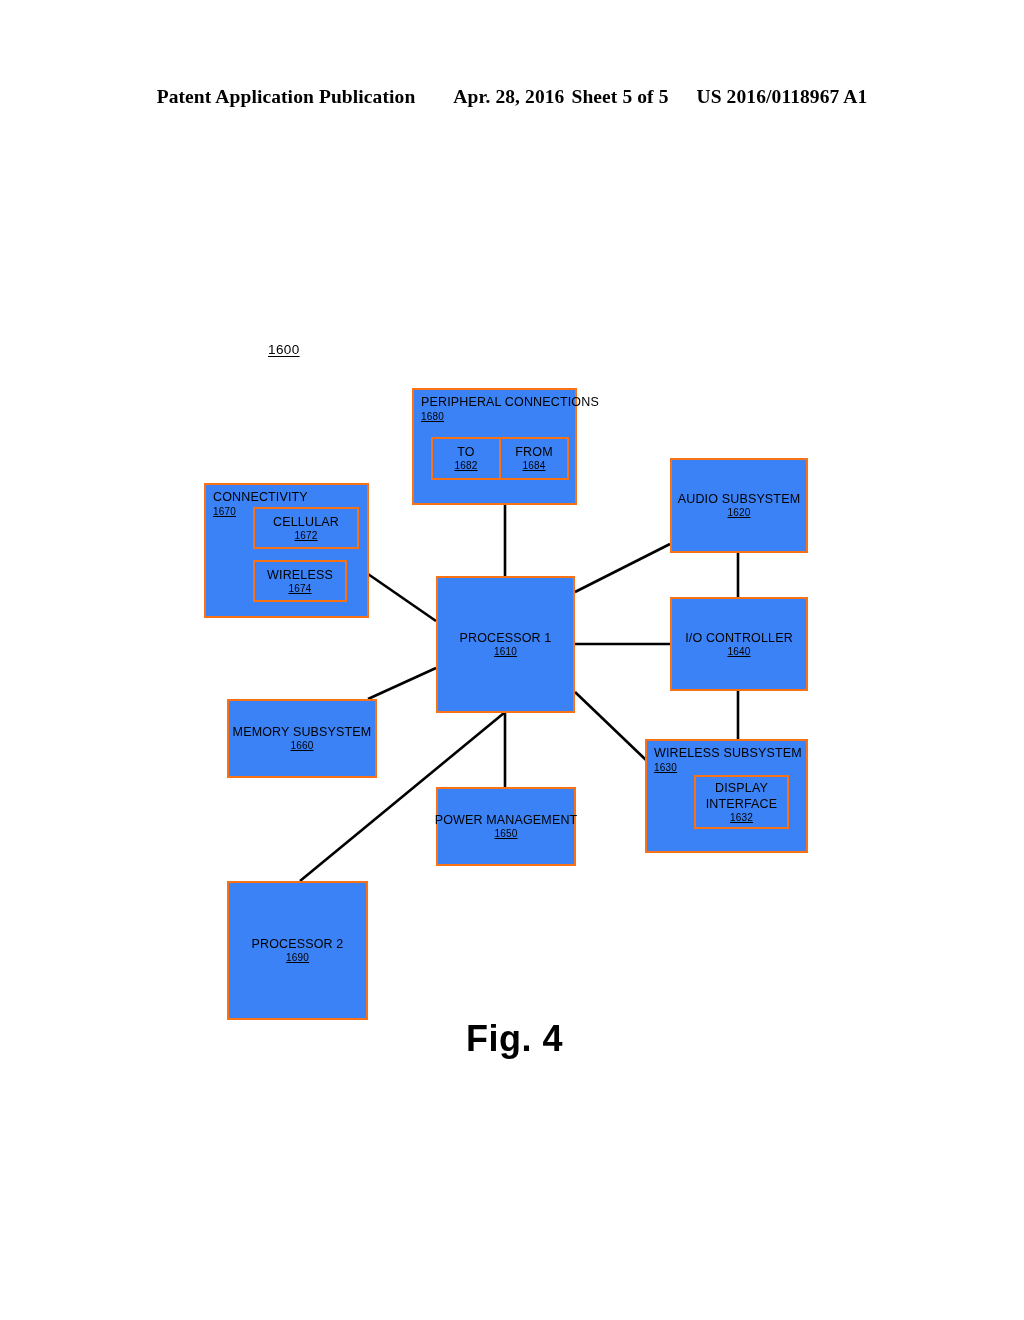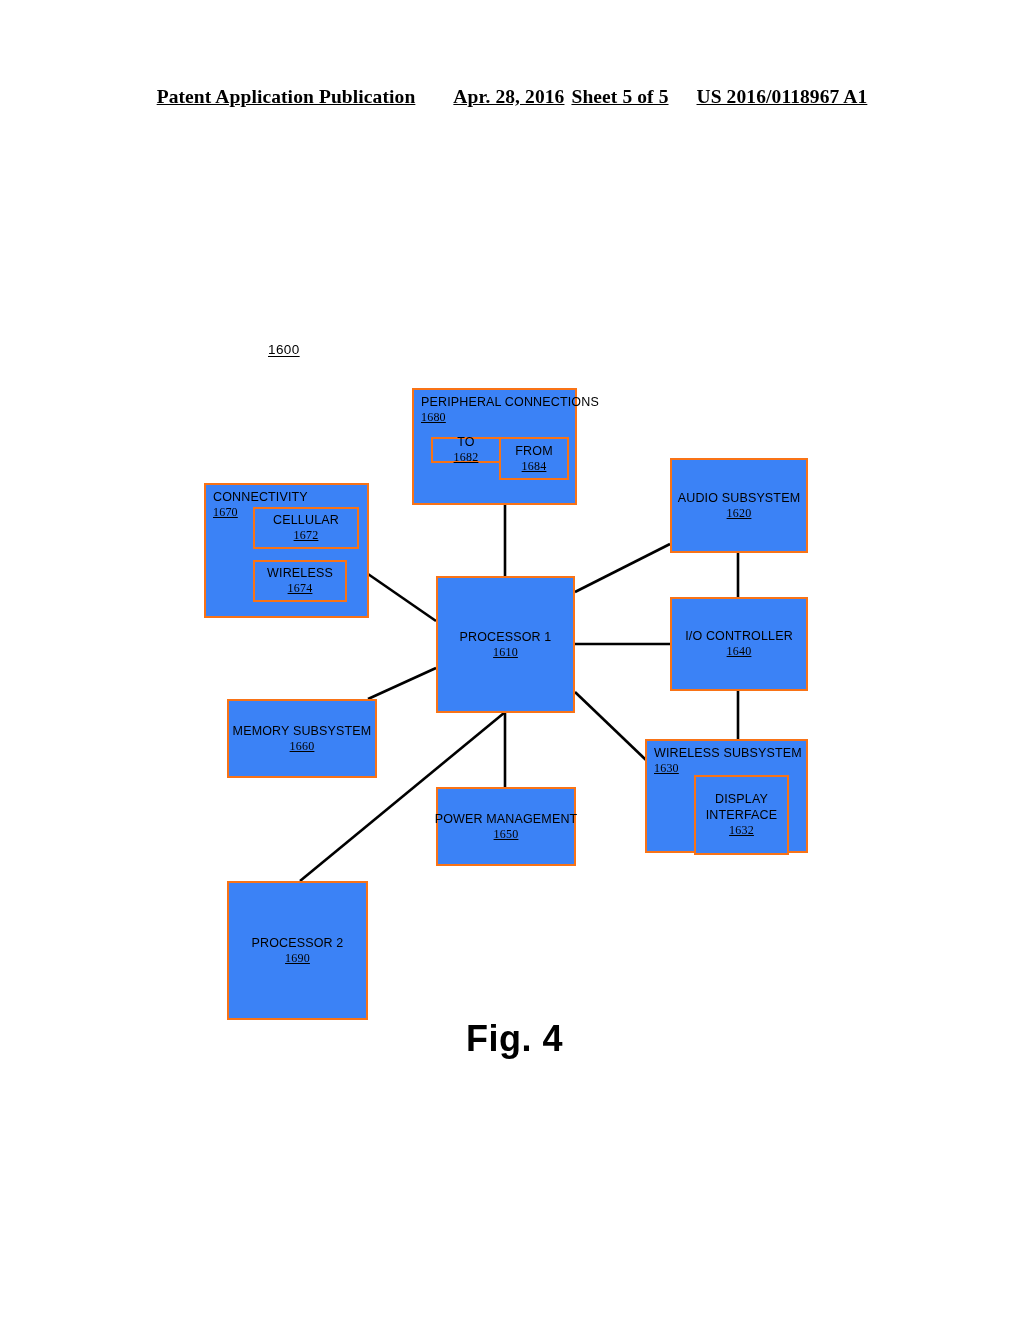--- a/index.html
+++ b/index.html
@@ -23,21 +23,20 @@
     top: 86px;
     width: 1024px;
     display: flex;
     justify-content: center;
     align-items: baseline;
     font-family: "Liberation Serif", serif;
     font-weight: bold;
     font-size: 19.5px;
     letter-spacing: 0.1px;
     white-space: nowrap;
-    text-decoration: underline;
   }
   .hdr-pub   { margin-right: 38px; }
   .hdr-date  { margin-right: 7px; }
   .hdr-sheet { margin-right: 28px; }
   .hdr-num   { }
 
   
   #diagram {
     position: absolute;
     left: 0;
@@ -85,23 +84,22 @@
     left: 7px;
     top: 4px;
     text-align: left;
     line-height: 1.3;
   }
 
   .t { font-size: 12.5px; letter-spacing: 0.15px; white-space: nowrap; }
   .ref {
     text-decoration: underline;
     text-underline-offset: 1px;
-    font-size: 12px;
+    font-size: 10px;
     letter-spacing: 0.2px;
-    font-family: Liberation Serif, serif;
   }
 
   
   .fig-ref-1600 {
     position: absolute;
     left: 268px;
     top: 342px;
     font-size: 13.5px;
     text-decoration: underline;
     text-underline-offset: 2px;
@@ -157,21 +155,21 @@
   </svg>
 
   <div class="fig-ref-1600">1600</div>
 
   <div class="box" style="left:412px; top:388px; width:165px; height:117px;">
     <div class="corner-label">
       <div class="t">PERIPHERAL CONNECTIONS</div>
       <div class="ref">1680</div>
     </div>
 
-    <div class="box inner" style="left:17px; top:47px; width:70px; height:26px;">
+    <div class="box inner" style="left:17px; top:47px; width:70px; height:43px;">
       <div class="center-label">
         <div class="t">TO</div>
         <div class="ref">1682</div>
       </div>
     </div>
 
     <div class="box inner" style="left:85px; top:47px; width:70px; height:43px;">
       <div class="center-label">
         <div class="t">FROM</div>
         <div class="ref">1684</div>
@@ -220,21 +218,21 @@
       <div class="ref">1640</div>
     </div>
   </div>
 
   <div class="box" style="left:645px; top:739px; width:163px; height:114px;">
     <div class="corner-label">
       <div class="t">WIRELESS SUBSYSTEM</div>
       <div class="ref">1630</div>
     </div>
 
-    <div class="box inner" style="left:47px; top:34px; width:95px; height:80px;">
+    <div class="box inner" style="left:47px; top:34px; width:95px; height:54px;">
       <div class="center-label">
         <div class="t">DISPLAY</div>
         <div class="t">INTERFACE</div>
         <div class="ref">1632</div>
       </div>
     </div>
   </div>
 
   <div class="box" style="left:227px; top:699px; width:150px; height:79px;">
     <div class="center-label">

